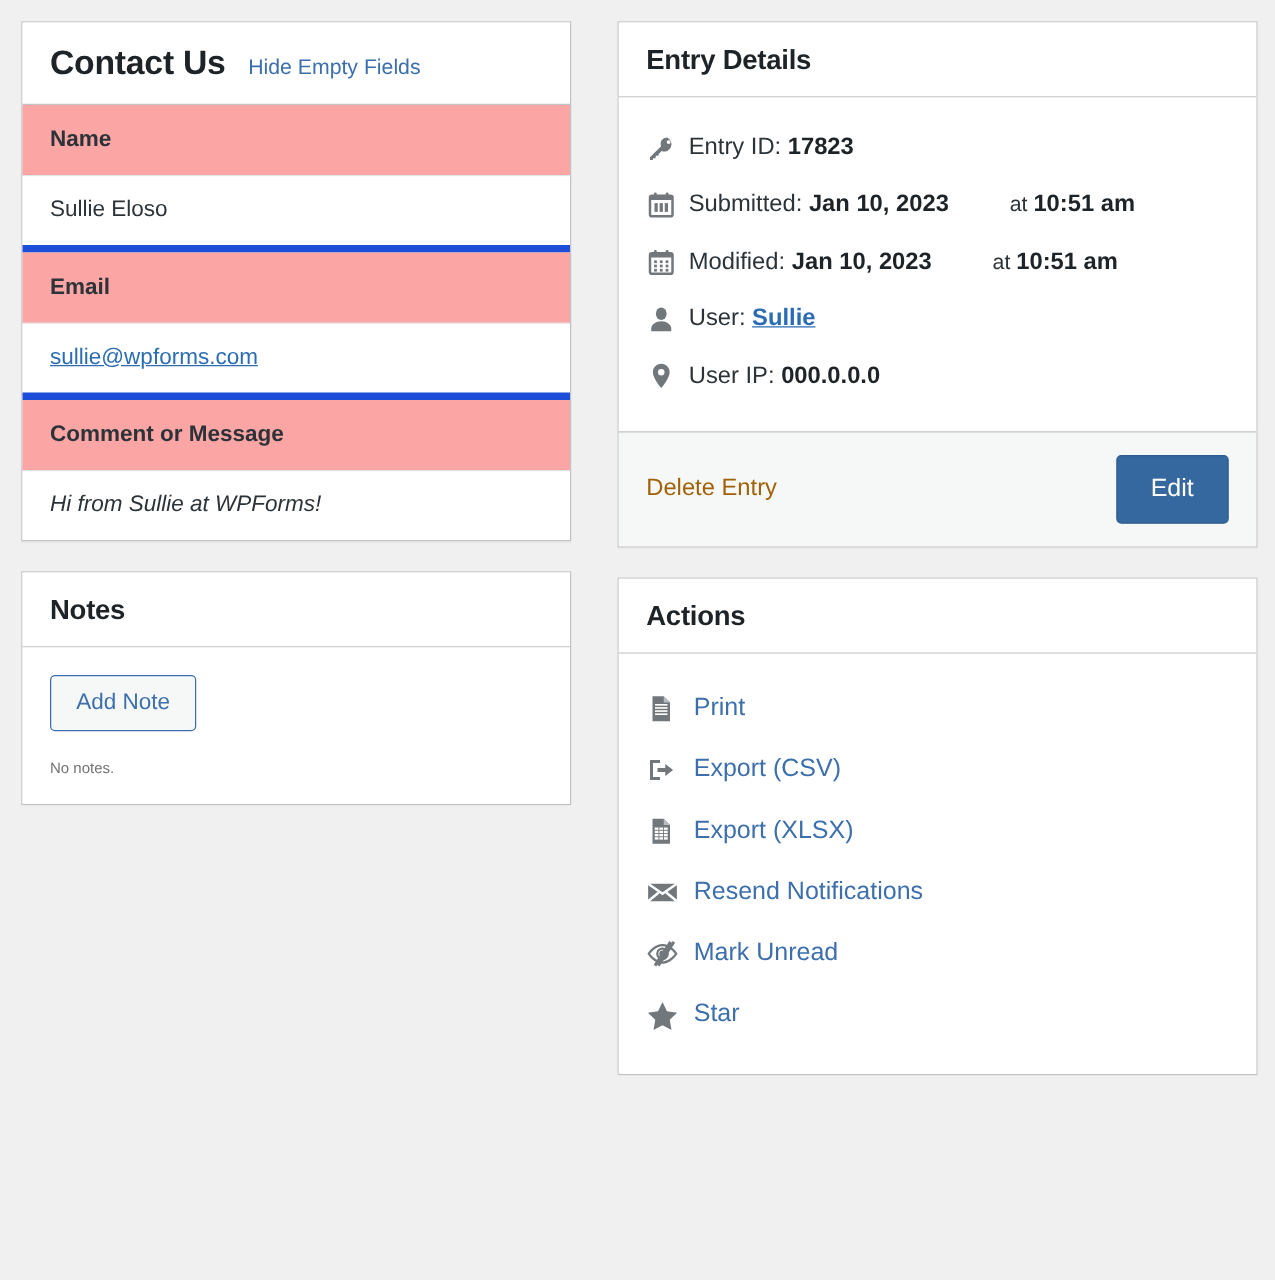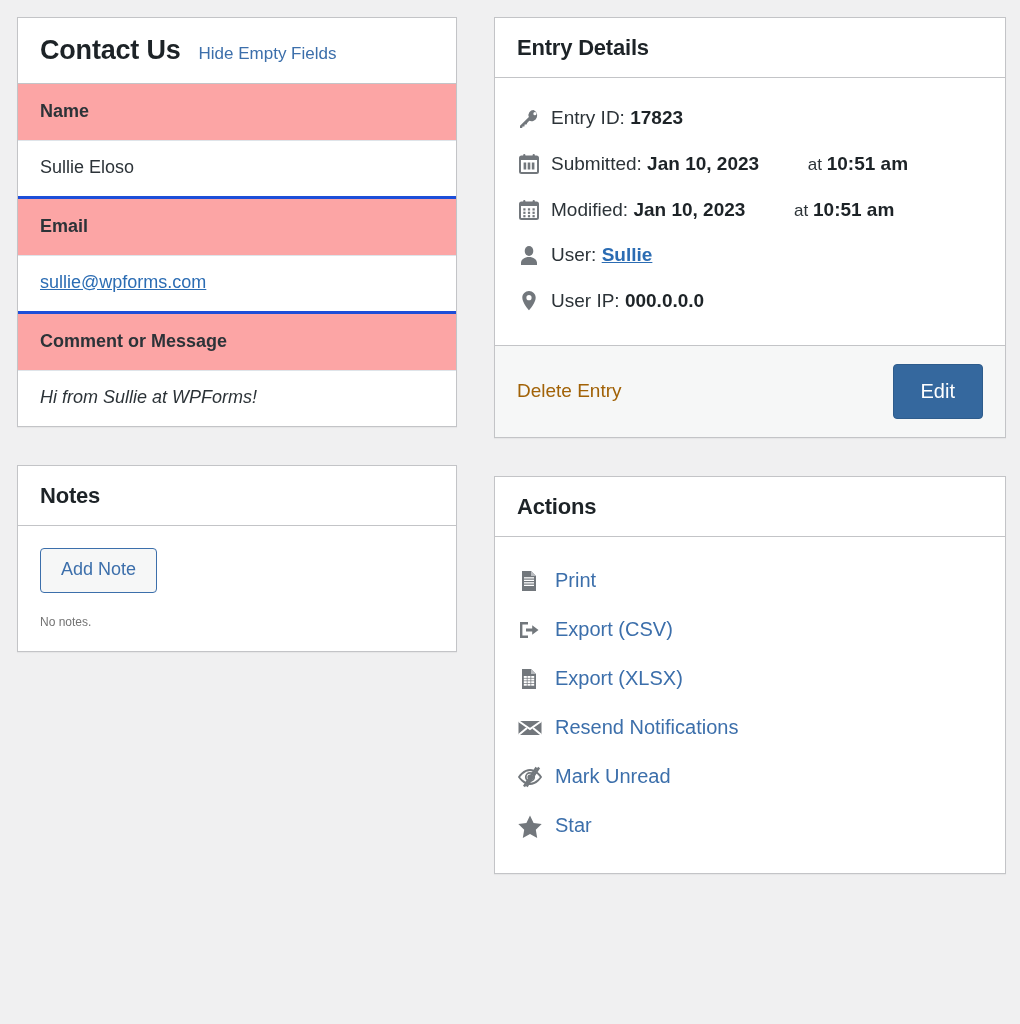--- a/index.html
+++ b/index.html
@@ -31,21 +31,21 @@
     left: 494px;
     top: 17px;
     width: 512px;
   }
 
   
   .panel {
     background: #ffffff;
     border: 1px solid #c3c4c7;
     box-shadow: 0 1px 1px rgba(0,0,0,.04);
-    margin-bottom: 38px;
+    margin-bottom: 24px;
   }
   .panel-header {
     padding: 18px 22px 17px 22px;
     border-bottom: 1px solid #c3c4c7;
     display: flex;
     align-items: baseline;
     background: #fff;
   }
   .panel-title {
     font-size: 27px;
@@ -75,21 +75,21 @@
     font-size: 18px;
     font-weight: 700;
     color: #2c3338;
     border-bottom: 1px solid #dfe4e9;
   }
   .field-value {
     background: #ffffff;
     padding: 16px 22px 18px 22px;
     font-size: 18px;
     color: #2c3338;
-    border-bottom: 3px solid #1d4ed8;
+    border-bottom: 6px solid #1d4ed8;
   }
   .field-value:last-child { border-bottom: none; font-style: italic; }
   .field-value a {
     color: #2b6cb3;
     text-decoration: underline;
   }
 
   
   .panel-body {
     padding: 22px;

